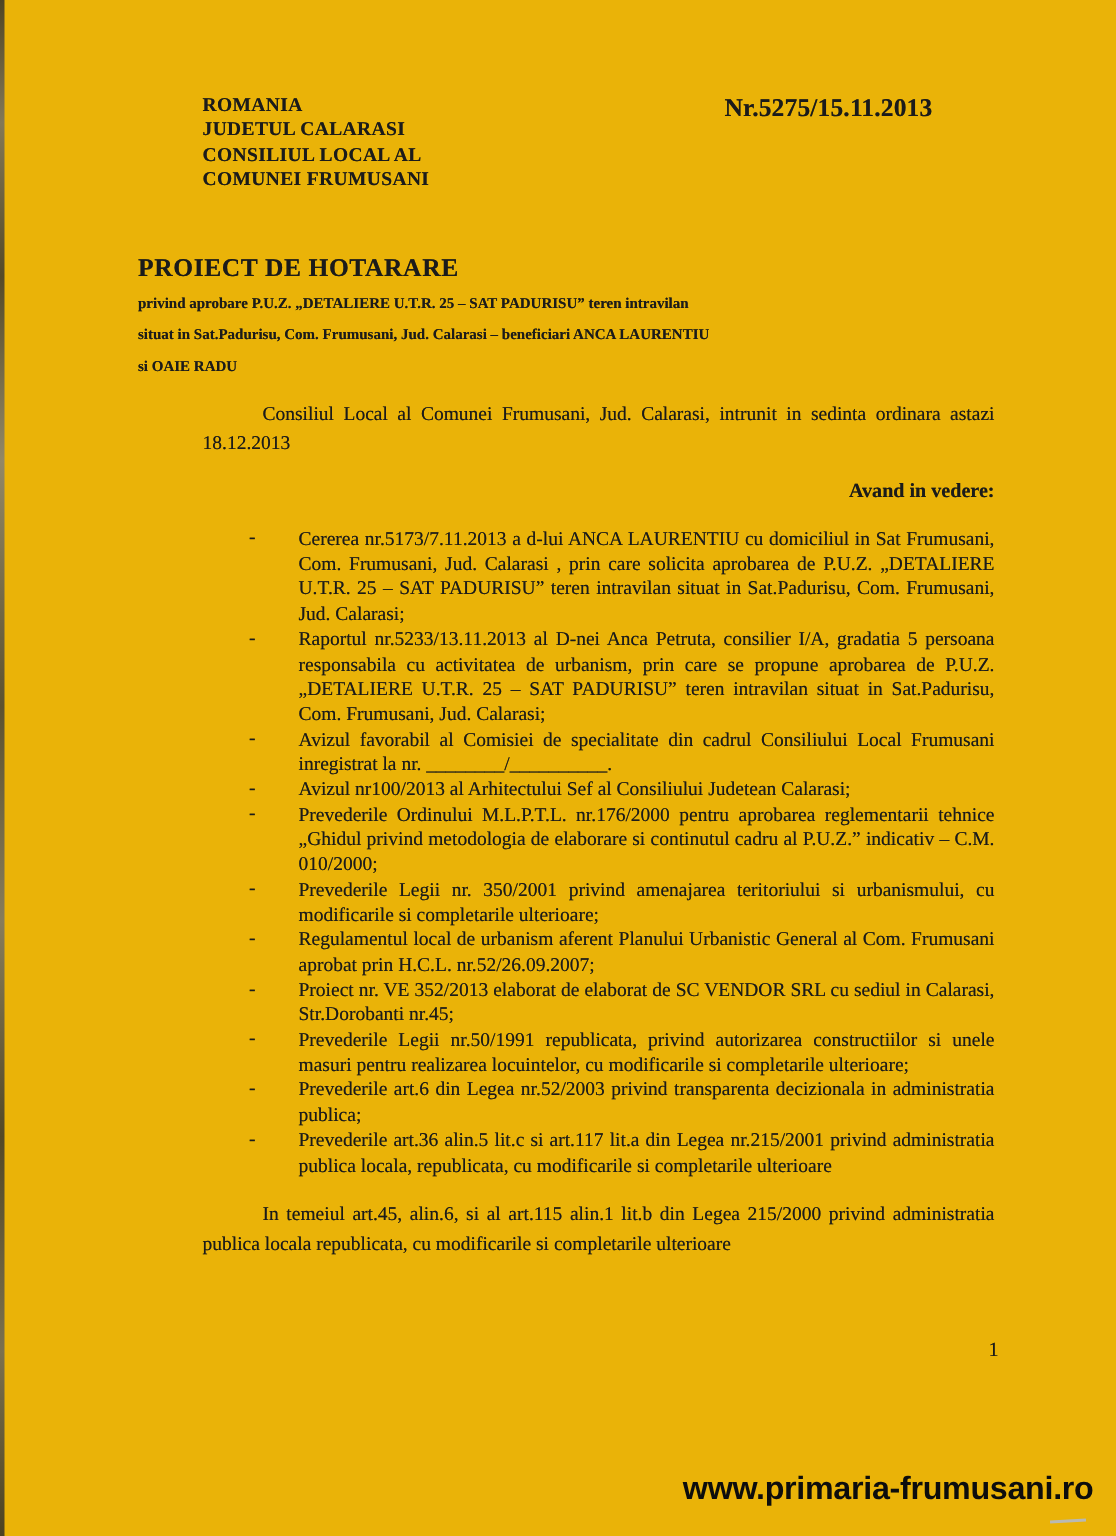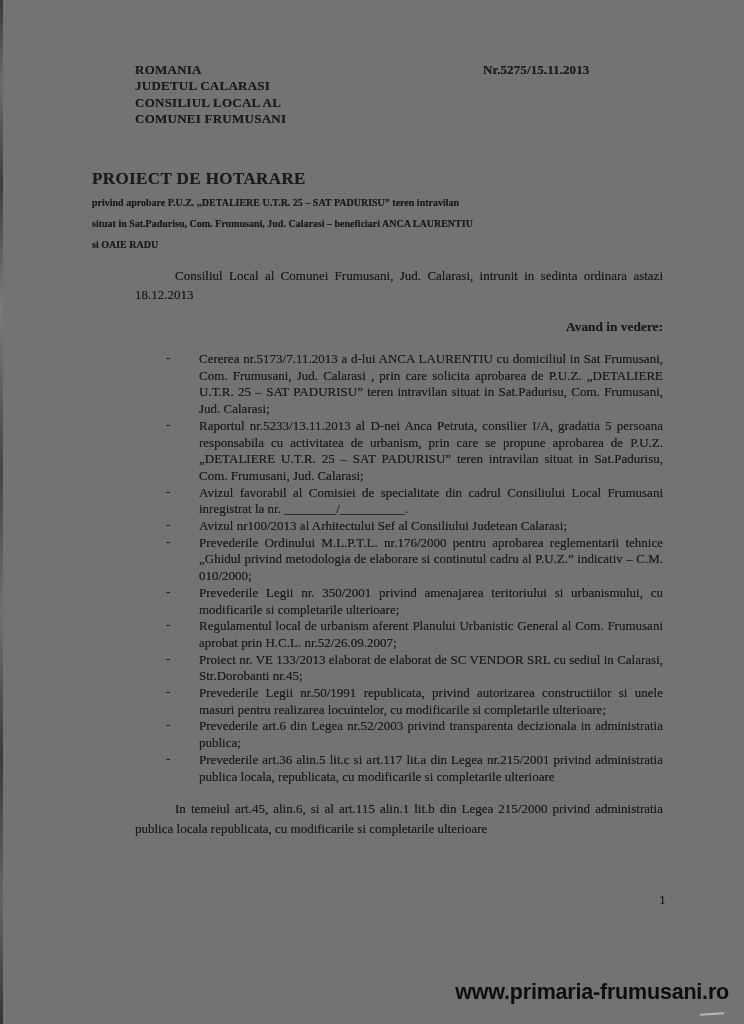--- a/index.html
+++ b/index.html
@@ -1,21 +1,21 @@
 <!DOCTYPE html>
 <html><head>
 <meta charset="utf-8">
 <style>
   html, body { margin: 0; padding: 0; background: #e8e8e8; }
   .page {
     position: relative;
     width: 744px;
     height: 1024px;
     margin: 0 auto;
-    background: #737373;
+    background: #eab308;
     overflow: hidden;
     font-family: "Liberation Serif", "DejaVu Serif", serif;
     color: #1b1b1b;
     text-shadow: 0 0 0.35px rgba(25,25,25,0.65);
   }
   
   .scan-edge {
     position: absolute; left: 0; top: 0; width: 3px; height: 100%;
     background: linear-gradient(180deg,
       #2a2a2a 0%, #6a6a6a 8%, #303030 18%, #7d7d7d 30%,
@@ -26,21 +26,21 @@
     position: absolute; left: 700px; top: 1013px; width: 24px; height: 2px;
     background: #b9b9b4; transform: rotate(-3deg);
   }
   .issuer-block {
     position: absolute; left: 135px; top: 62px;
     font-weight: bold; font-size: 13px; line-height: 16.3px; letter-spacing: 0.25px;
     white-space: nowrap;
   }
   .doc-number {
     position: absolute; left: 483px; top: 62px;
-    font-weight: bold; font-size: 13px; letter-spacing: 0.1px;
+    font-weight: bold; font-size: 17px; letter-spacing: 0.1px;
   }
   .title-block {
     position: absolute; left: 92px; top: 169px; width: 560px;
     text-align: left; font-weight: bold;
   }
   .doc-title { font-size: 17px; letter-spacing: 0.4px; margin-bottom: 4px; }
   .doc-subtitle-line { font-size: 10px; line-height: 20.8px; }
   .main-column {
     position: absolute; left: 135px; top: 266px; width: 528px;
     font-size: 13px; 
@@ -122,21 +122,21 @@
       <div class="list-item">
         <span class="dash-marker">-</span>
         <span>Prevederile Legii nr. 350/2001 privind amenajarea teritoriului si urbanismului, cu modificarile si completarile ulterioare;</span>
       </div>
       <div class="list-item">
         <span class="dash-marker">-</span>
         <span>Regulamentul local de urbanism aferent Planului Urbanistic General al Com. Frumusani aprobat prin H.C.L. nr.52/26.09.2007;</span>
       </div>
       <div class="list-item">
         <span class="dash-marker">-</span>
-        <span>Proiect nr. VE 133/2013 elaborat de elaborat de SC VENDOR SRL cu sediul in Calarasi, Str.Dorobanti nr.45;</span>
+        <span>Proiect nr. VE 352/2013 elaborat de elaborat de SC VENDOR SRL cu sediul in Calarasi, Str.Dorobanti nr.45;</span>
       </div>
       <div class="list-item">
         <span class="dash-marker">-</span>
         <span>Prevederile Legii nr.50/1991 republicata, privind autorizarea constructiilor si unele masuri pentru realizarea locuintelor, cu modificarile si completarile ulterioare;</span>
       </div>
       <div class="list-item">
         <span class="dash-marker">-</span>
         <span>Prevederile art.6 din Legea nr.52/2003 privind transparenta decizionala in administratia publica;</span>
       </div>
       <div class="list-item">

